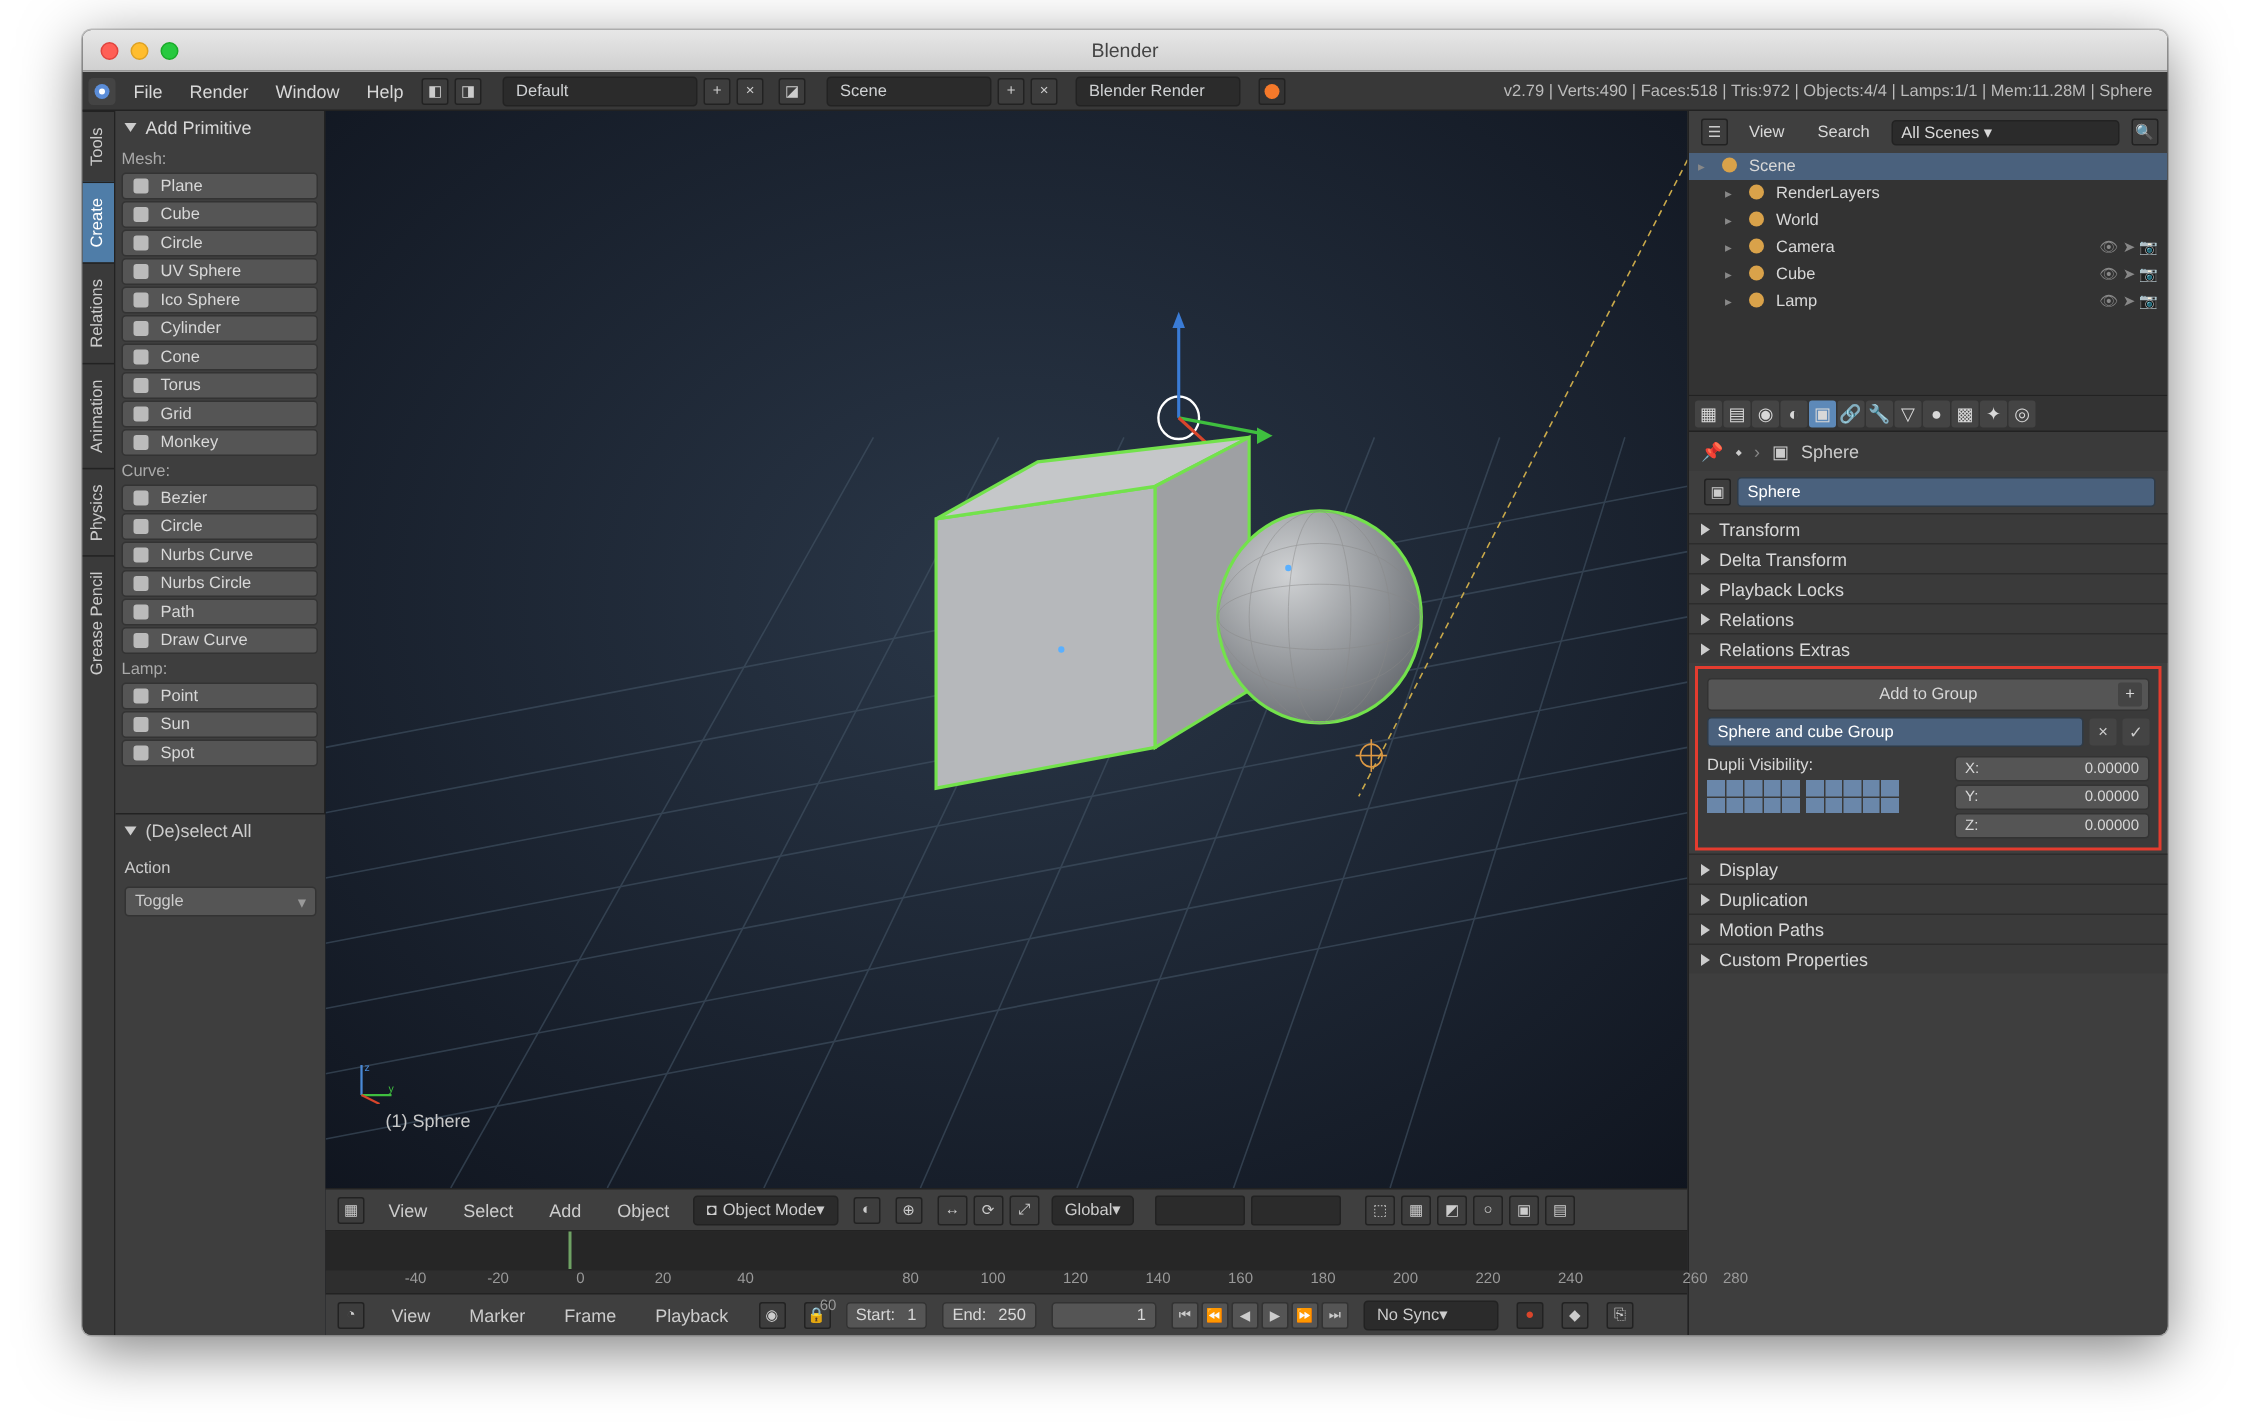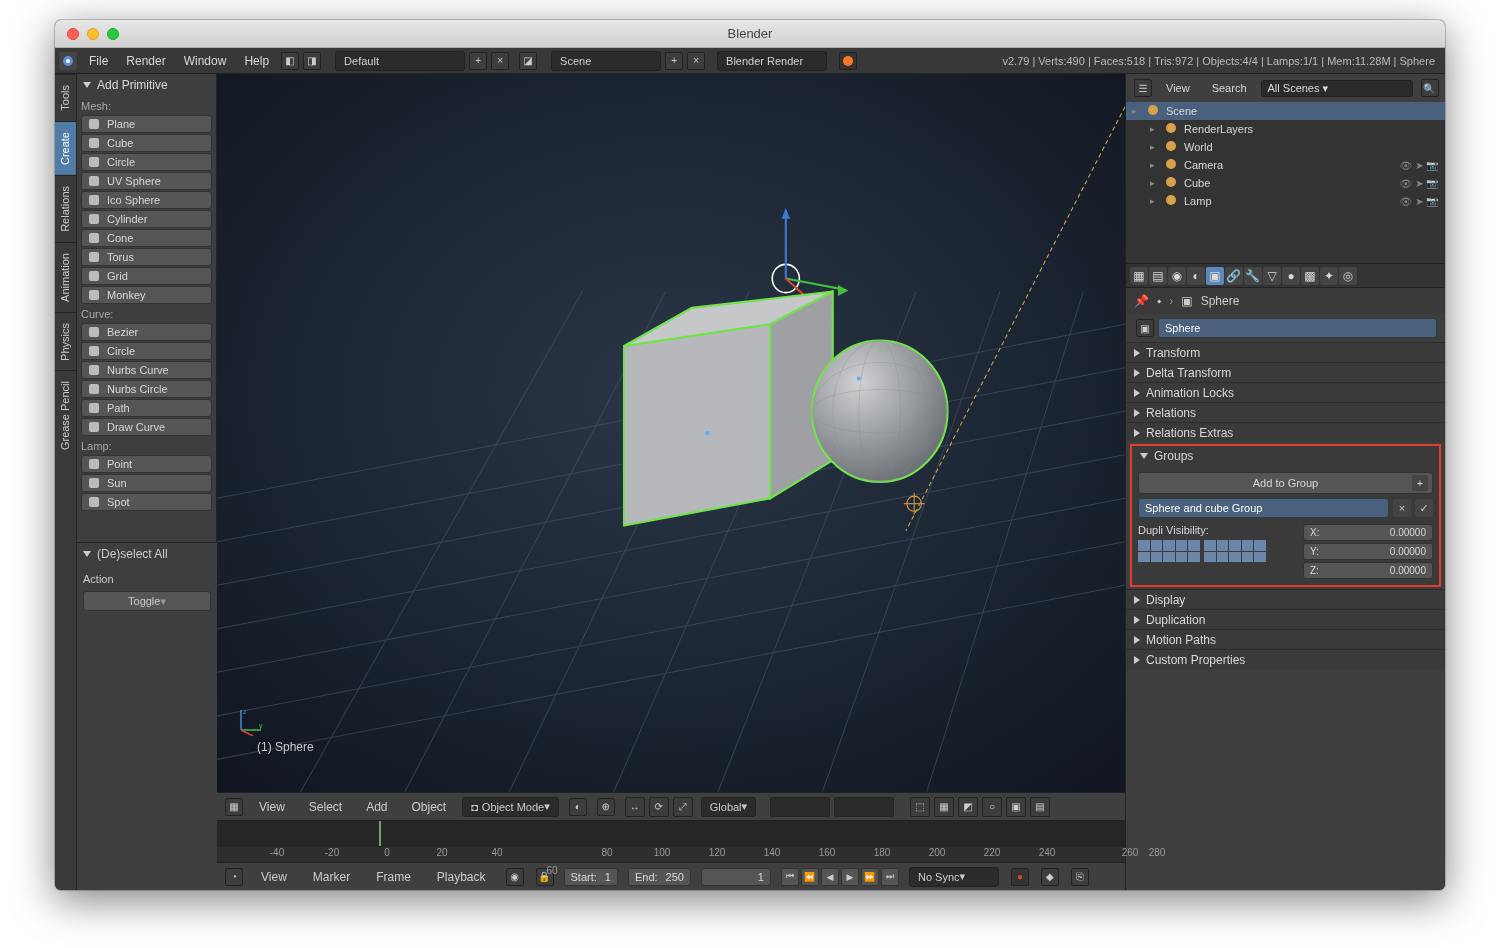--- a/index.html
+++ b/index.html
@@ -73,21 +73,21 @@
 .group-name .gf{flex:1;background:#4a617d;border:1px solid #2f3b47;border-radius:3px;height:20px;display:flex;align-items:center;padding:0 6px;color:#fff;font-size:11px}
 .group-name .x,.group-name .chk{width:18px;height:18px;display:flex;align-items:center;justify-content:center;background:#444;border-radius:2px;color:#ccc;font-size:11px}
 .dupli{margin:6px 6px 0 6px;display:flex;gap:8px;font-size:11px;align-items:flex-start}
 .dupli-left{flex:1}
 .dupli-grid{display:flex;gap:4px;margin-top:4px}
 .dg{display:grid;grid-template-columns:repeat(5,1fr);grid-template-rows:repeat(2,1fr);gap:1px;width:62px;height:22px}
 .dg div{background:#6a87aa}
 .xyz{display:flex;flex-direction:column;gap:2px}
 .xyz .nf2{background:#555;border:1px solid #333;border-radius:3px;height:17px;width:130px;display:flex;align-items:center;padding:0 6px;font-size:10px;color:#d8d8d8;justify-content:space-between}
 .below-tool{background:#3e3e3e;padding:4px 6px;font-size:11px;color:#ccc}
-.action-sel{margin-top:6px;background:#555;border:1px solid #333;border-radius:3px;height:20px;display:flex;align-items:center;padding:0 6px;justify-content:center}
+.action-sel{margin-top:6px;background:#555;border:1px solid #333;border-radius:3px;height:20px;display:flex;align-items:center;padding:0 6px;justify-content:space-between}
 svg{display:block}
 </style>
 </head>
 <body>
 
 <div class="window-shadow">
 
   <div class="mac-titlebar">
     <div class="traffic">
       <span class="tl-close"></span>
@@ -613,37 +613,33 @@
           <div class="panel-row">
             <span class="tri"></span>
             <span>Transform</span>
           </div>
           <div class="panel-row">
             <span class="tri"></span>
             <span>Delta Transform</span>
           </div>
           <div class="panel-row">
             <span class="tri"></span>
-            <span>Animation Locks</span>
+            <span>Playback Locks</span>
           </div>
           <div class="panel-row">
             <span class="tri"></span>
             <span>Relations</span>
           </div>
           <div class="panel-row">
             <span class="tri"></span>
             <span>Relations Extras</span>
           </div>
         </div>
 
       <div class="groups-panel">
-        <div class="panel-row open">
-            <span class="tri"></span>
-            <span>Groups</span>
-          </div>
         <div class="add-group">
           <span>Add to Group</span>
           <span class="plus">+</span>
         </div>
         <div class="group-name">
           <div class="gf">
               <span>Sphere and cube Group</span>
             </div>
           <div class="x">×</div>
           <div class="chk">✓</div>

